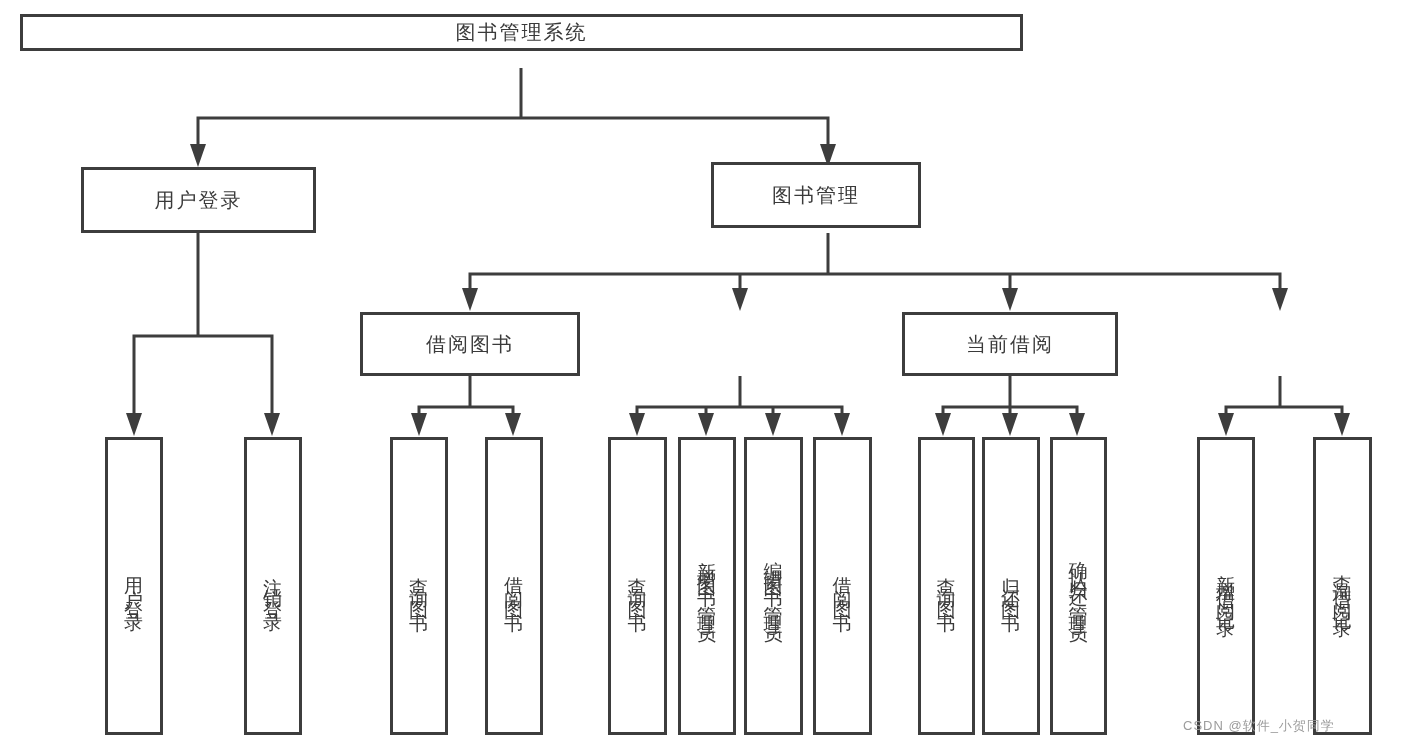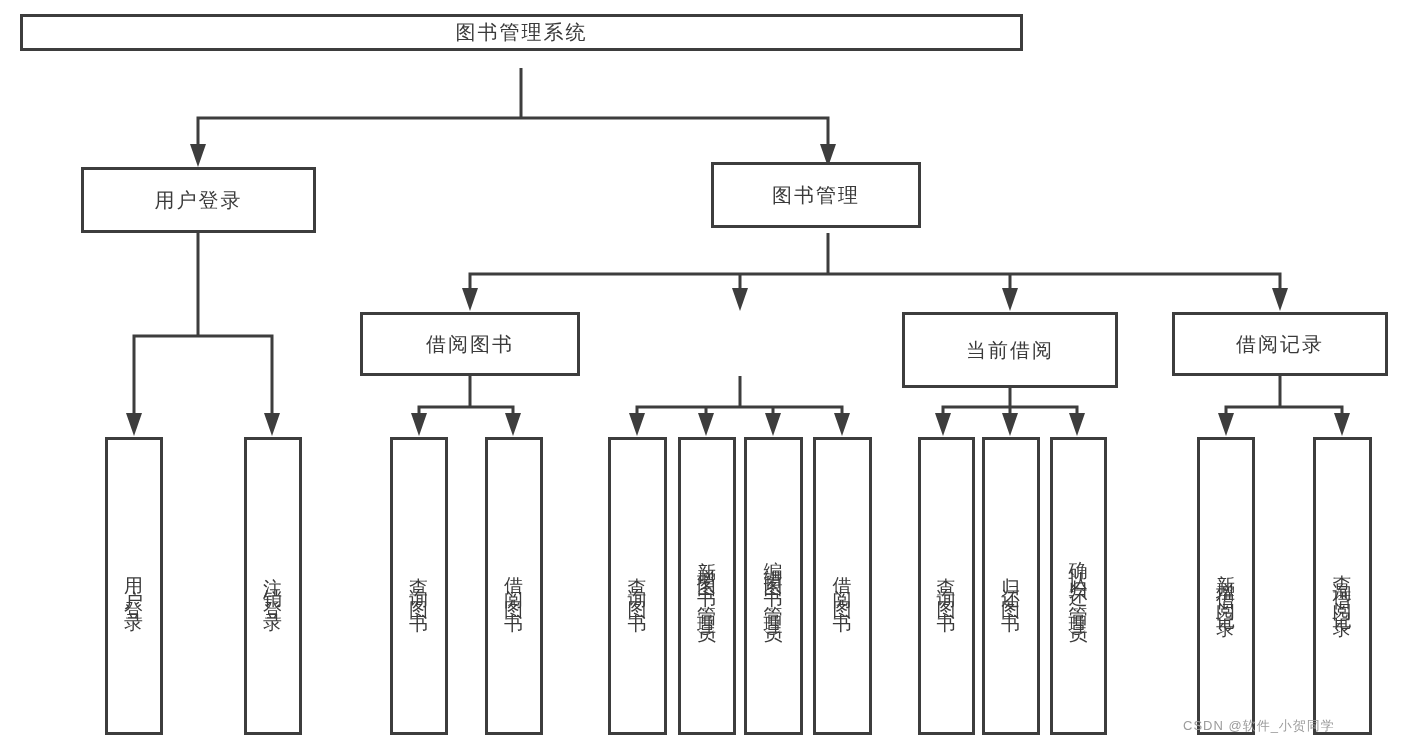--- a/index.html
+++ b/index.html
@@ -91,25 +91,22 @@
   <div class="box hbox" style="left:81px;top:167px;width:235px;height:66px">
     <span>用户登录</span>
   </div>
   <div class="box hbox" style="left:711px;top:162px;width:210px;height:66px">
     <span>图书管理</span>
   </div>
 
   <div class="box hbox" style="left:360px;top:312px;width:220px;height:64px">
     <span>借阅图书</span>
   </div>
-  <div class="box hbox" style="left:902px;top:312px;width:216px;height:76px">
+  <div class="box hbox" style="left:902px;top:312px;width:216px;height:64px">
     <span>当前借阅</span>
-  </div>
-  <div class="box hbox" style="left:1172px;top:312px;width:216px;height:64px">
-    <span>借阅记录</span>
   </div>
 
   <div class="box leaf" style="left:105px;top:437px;width:58px;height:298px">
     <span>用户登录</span>
   </div>
   <div class="box leaf" style="left:244px;top:437px;width:58px;height:298px">
     <span>注销登录</span>
   </div>
 
   <div class="box leaf" style="left:390px;top:437px;width:58px;height:298px">

